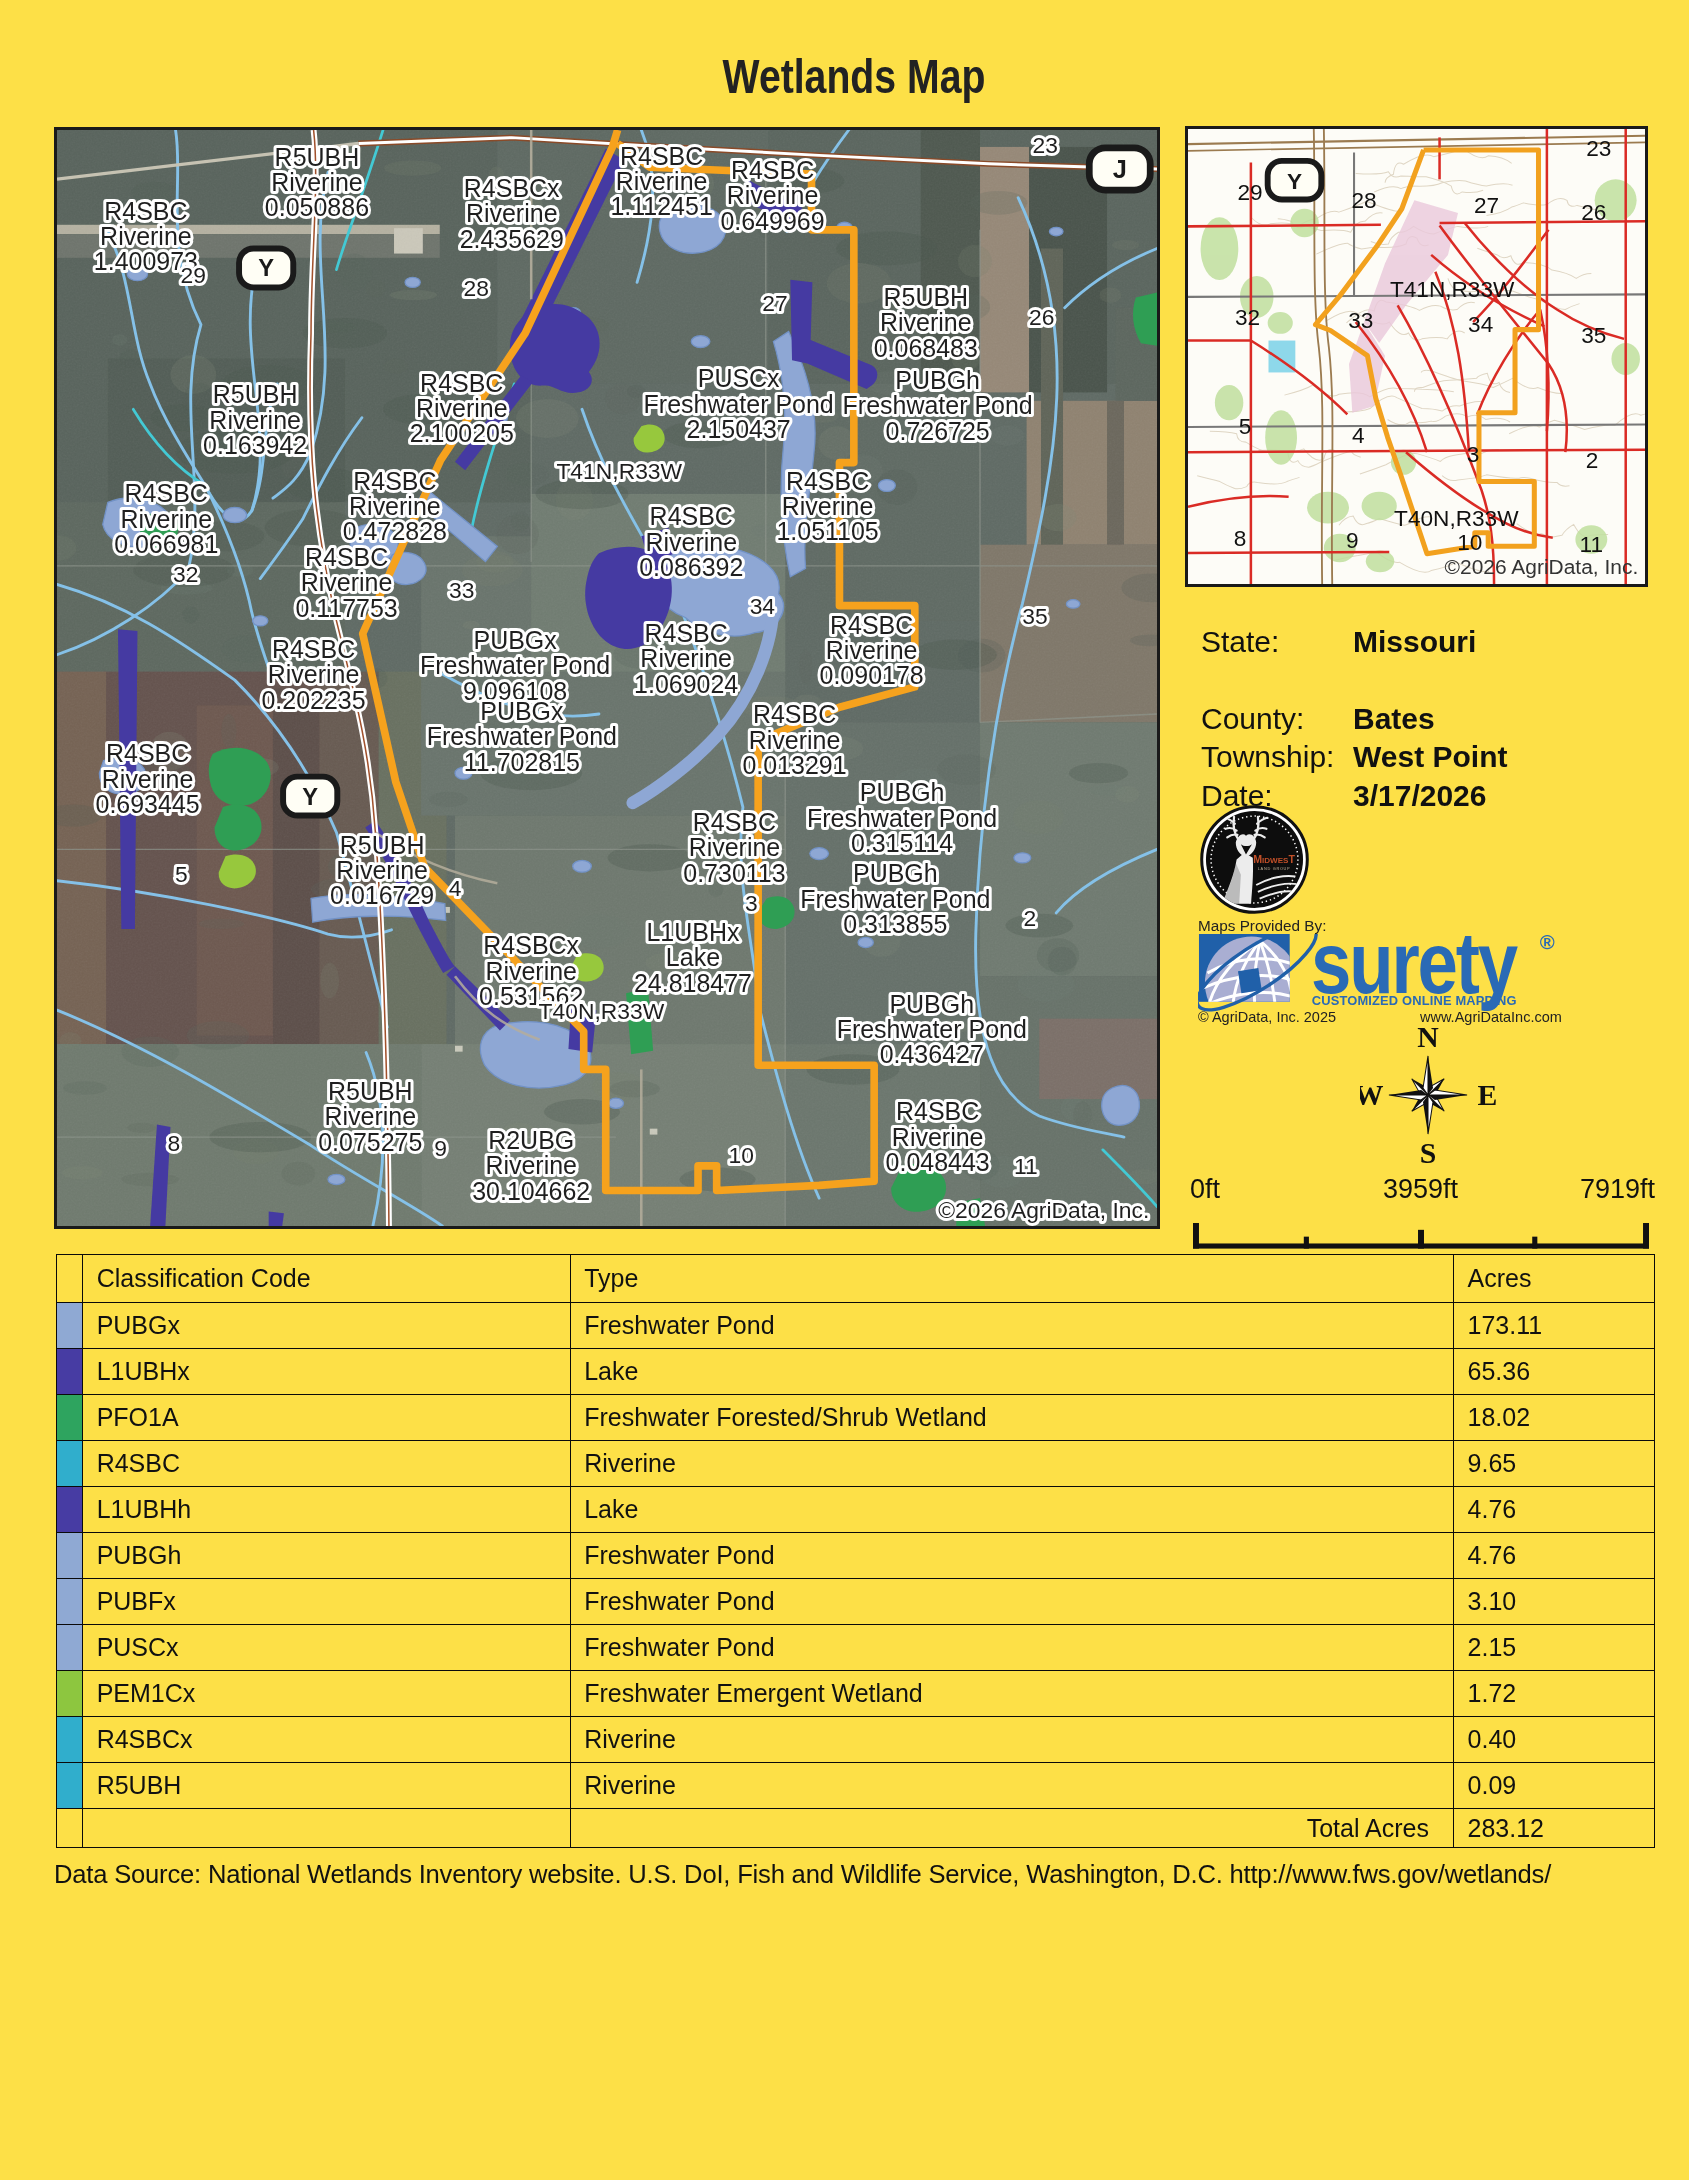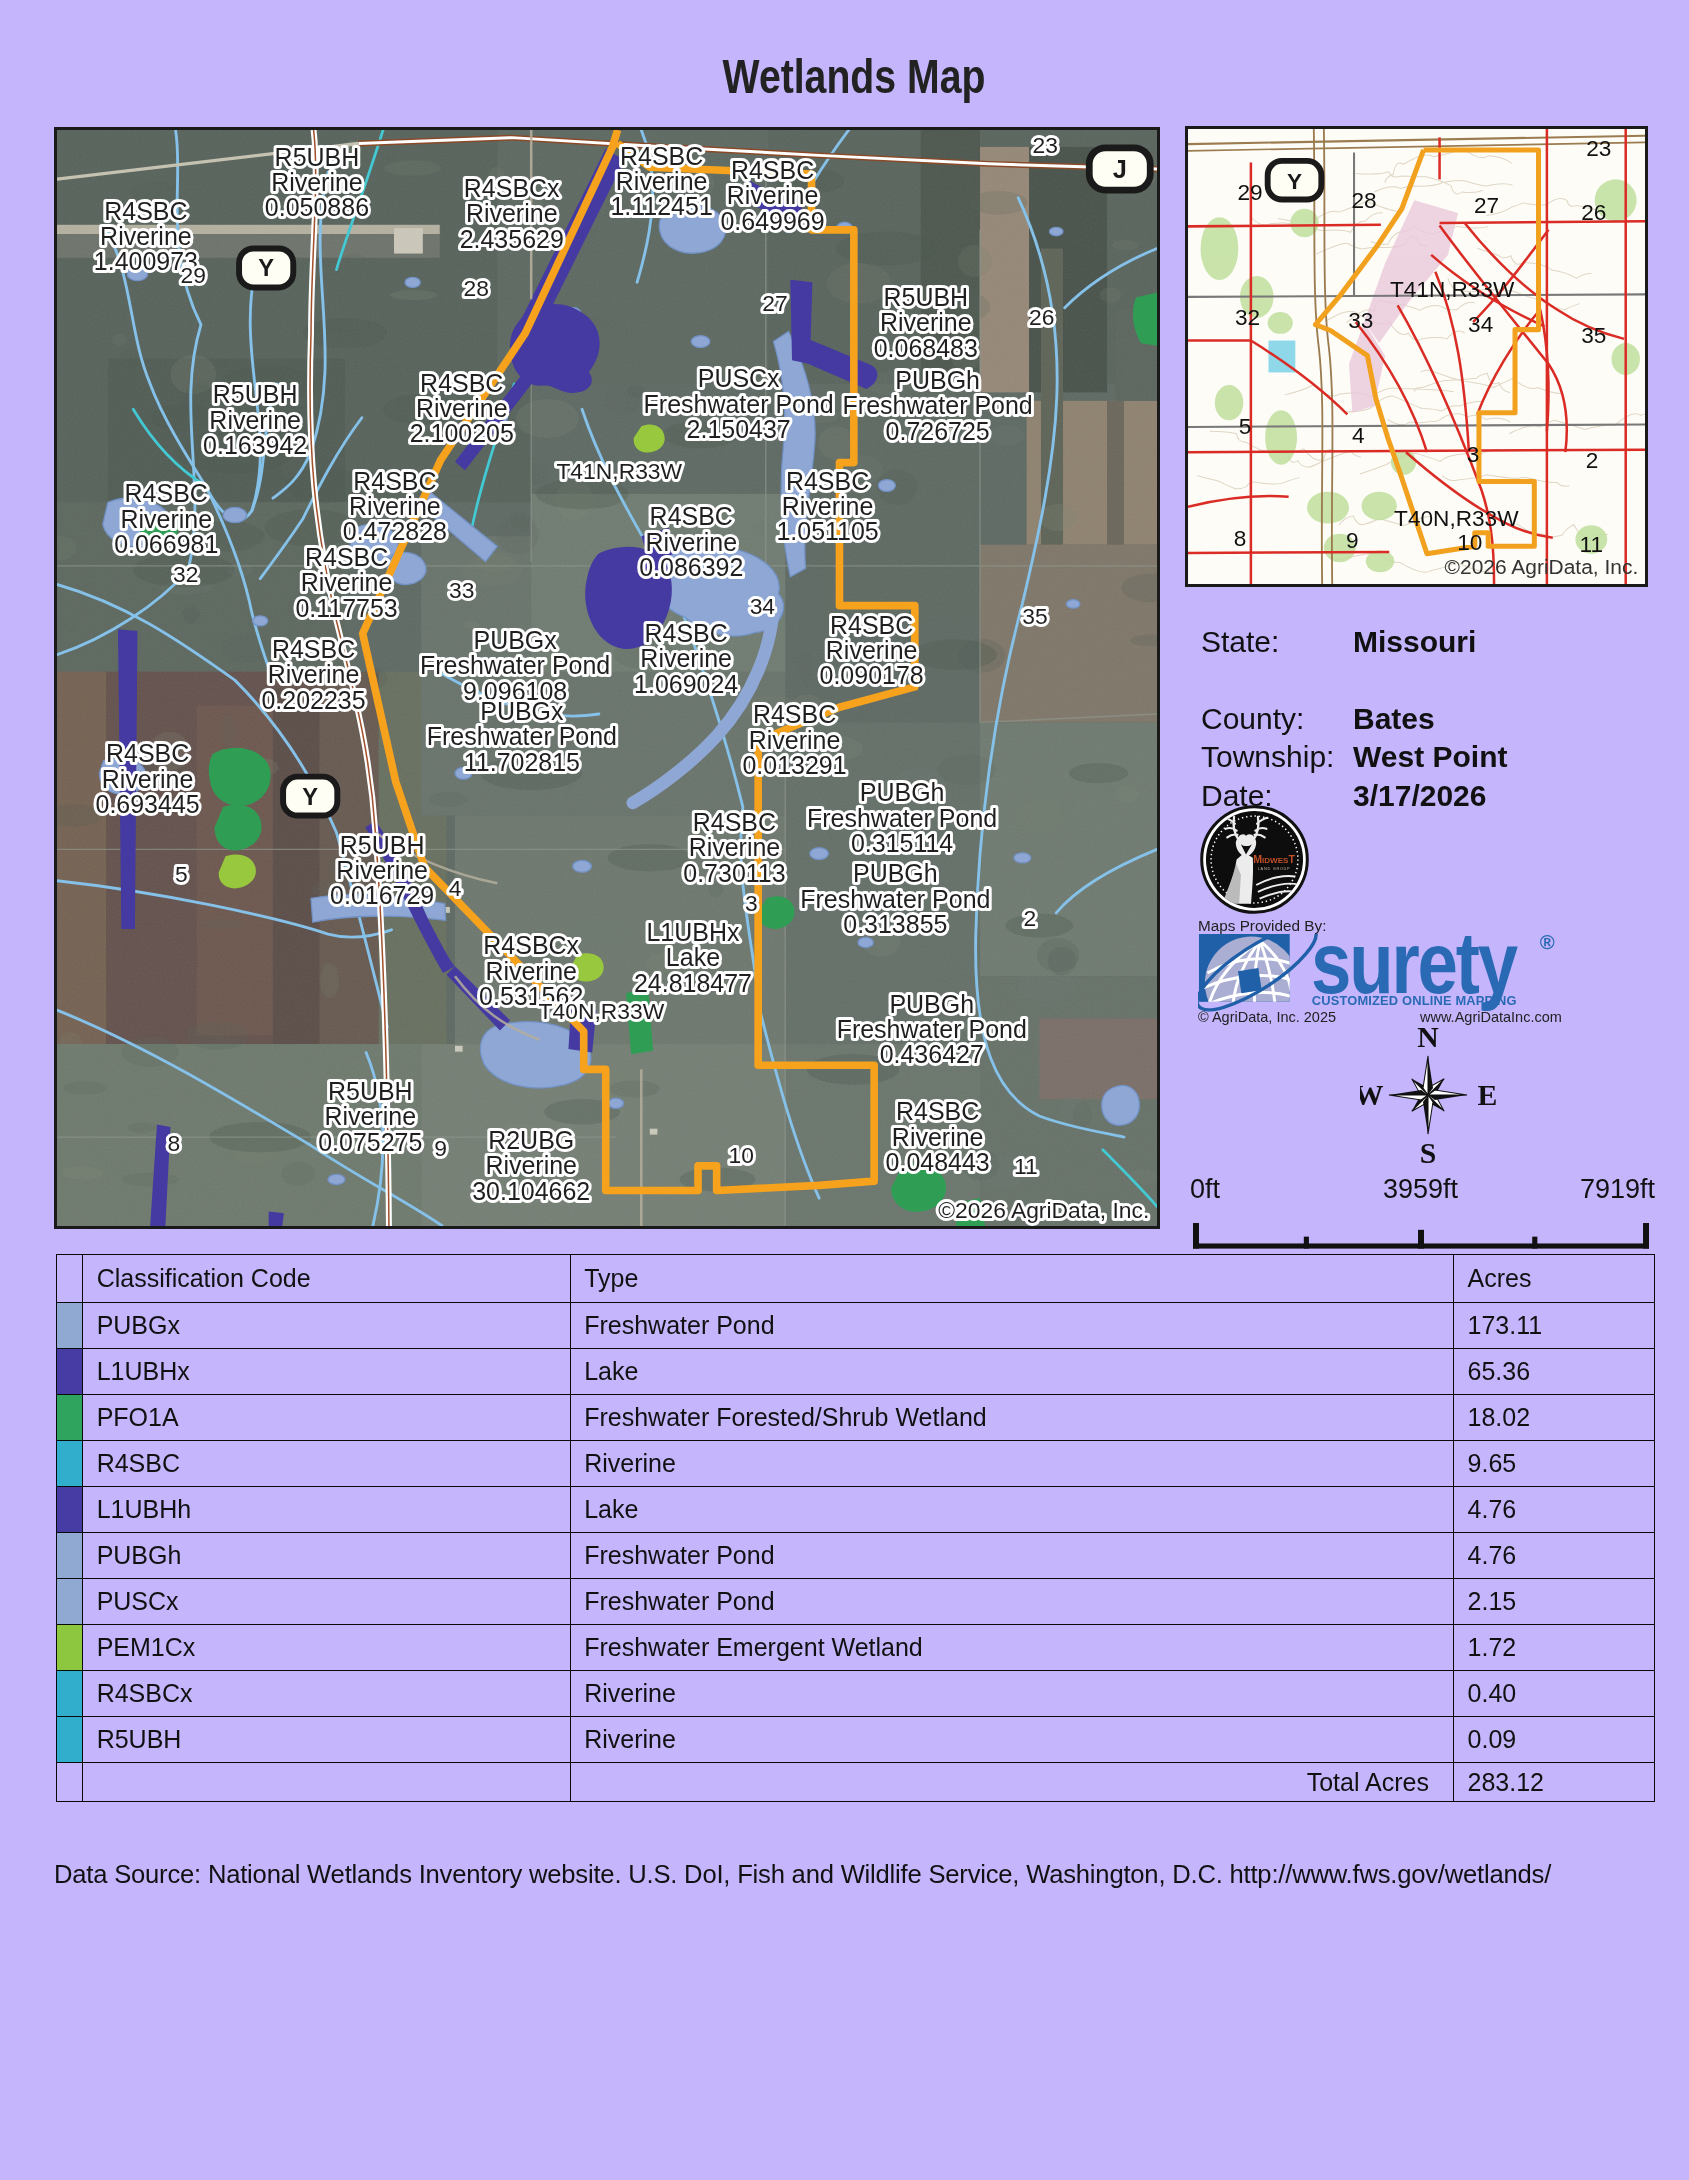--- a/index.html
+++ b/index.html
@@ -1,15 +1,15 @@
 <!DOCTYPE html>
 <html style="font-size:13.6px"><head><meta charset="utf-8">
 <style>
 html,body{margin:0;padding:0;background:#fff;}
-.page{position:relative;width:1689px;height:2181px;background:#c4b5fd;font-family:"Liberation Sans",sans-serif;overflow:hidden;}
+.page{position:relative;width:1689px;height:2181px;background:#fde047;font-family:"Liberation Sans",sans-serif;overflow:hidden;}
 .title{position:absolute;left:854px;top:48px;transform:translateX(-50%) scaleX(0.8);font-size:49px;font-weight:bold;color:#222;white-space:nowrap;}
 .mainmap{position:absolute;left:54px;top:127px;width:1100px;height:1096px;border:3.4px solid #1a1a1a;}
 .inset{position:absolute;left:1185px;top:126px;width:457px;height:455px;border:3.4px solid #1a1a1a;}
 .lbl text{font-size:29.5px;fill:#1f1f1f;stroke:#fff;stroke-width:7;paint-order:stroke;stroke-linejoin:round;text-anchor:middle;font-weight:400;}
 .lbl2 text{font-size:27px;fill:#1f1f1f;stroke:#fff;stroke-width:7;paint-order:stroke;stroke-linejoin:round;text-anchor:middle;}
 .info{position:absolute;left:1201px;width:443px;font-size:30px;color:#111;margin-top:24px;}
 .info b{position:absolute;left:152px;white-space:nowrap;}
 .small{position:absolute;font-size:14.5px;color:#222;}
 .cls{position:absolute;left:56px;top:1254px;border-collapse:collapse;table-layout:fixed;width:1599px;}
 .cls td{border:1.7px solid #0a0a0a;font-size:25px;color:#111;padding:0 0 0 13.6px;height:45px;}
@@ -781,20 +781,26 @@
           <td>4.76</td>
         </tr>
         <tr>
           <td class="sw" style="background:#8fa9d3"></td>
           <td>PUBGh</td>
           <td>Freshwater Pond</td>
           <td>4.76</td>
         </tr>
         <tr>
           <td class="sw" style="background:#8fa9d3"></td>
+          <td>PUBFx</td>
+          <td>Freshwater Pond</td>
+          <td>3.10</td>
+        </tr>
+        <tr>
+          <td class="sw" style="background:#8fa9d3"></td>
           <td>PUSCx</td>
           <td>Freshwater Pond</td>
           <td>2.15</td>
         </tr>
         <tr>
           <td class="sw" style="background:#8dc63f"></td>
           <td>PEM1Cx</td>
           <td>Freshwater Emergent Wetland</td>
           <td>1.72</td>
         </tr>

